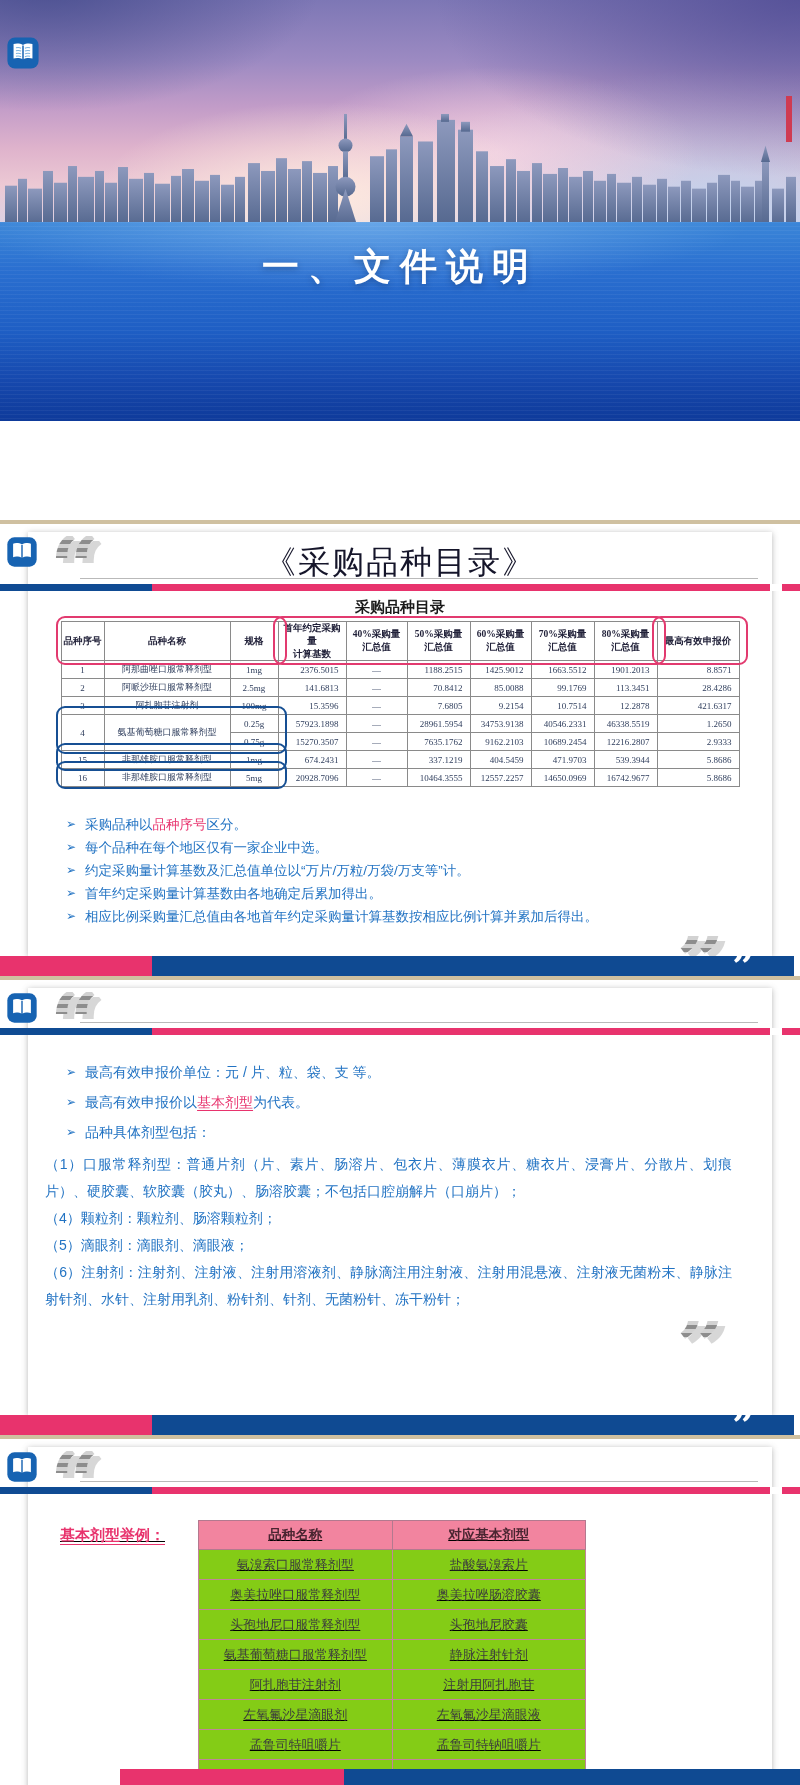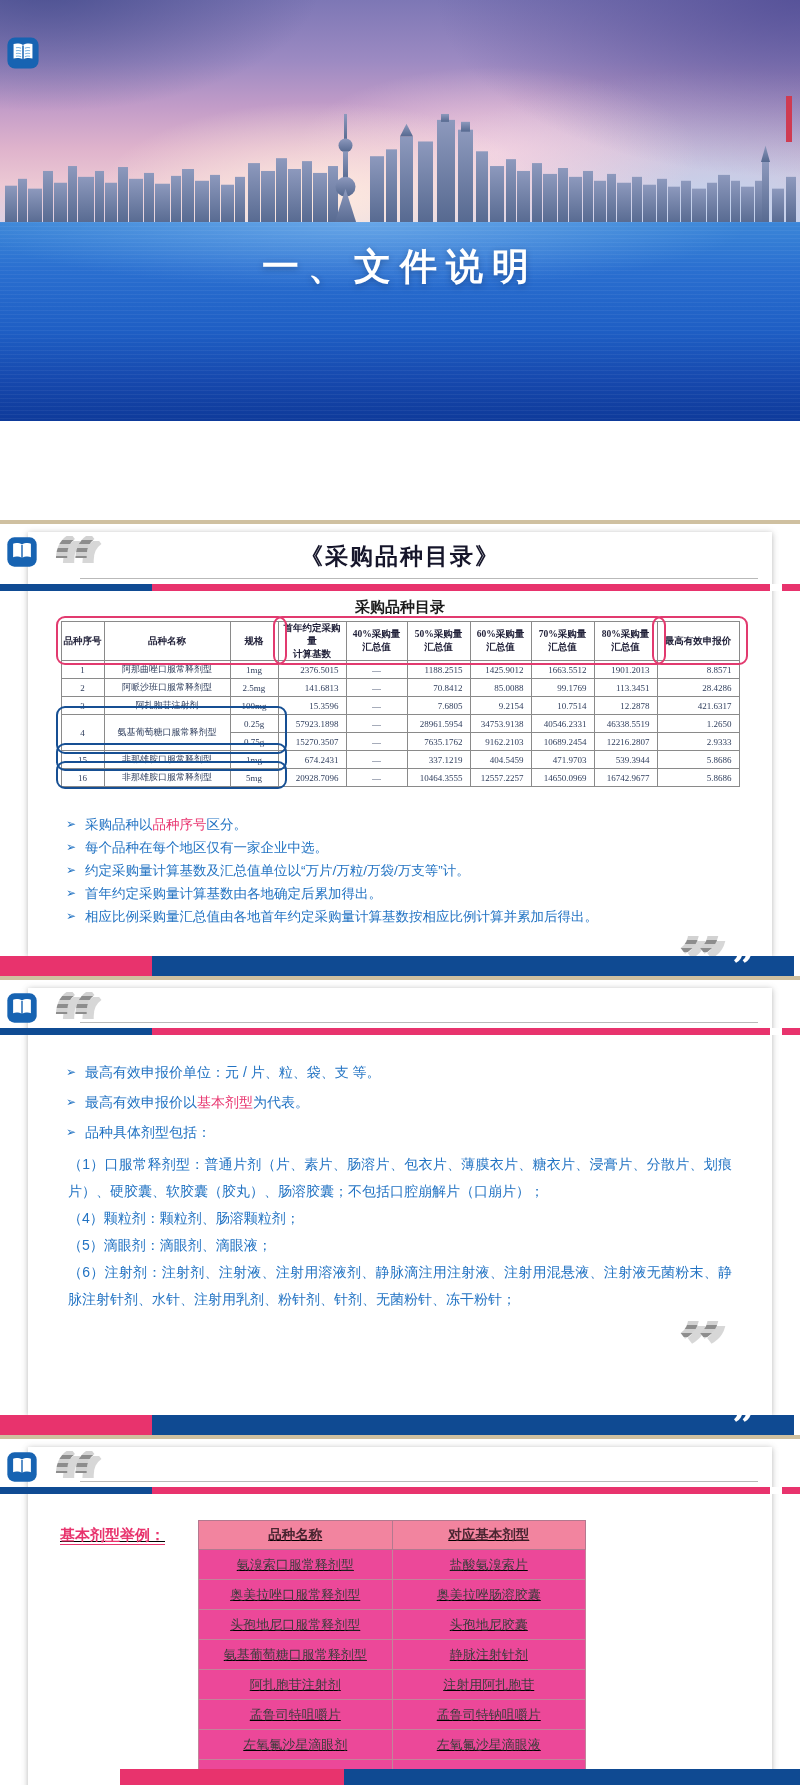--- a/index.html
+++ b/index.html
@@ -36,21 +36,21 @@
     box-shadow:0 1px 6px rgba(95,95,95,.45);}
   .card-head{position:relative;height:46px;}
   .card-head.no-title{height:34px;}
   .head-icons{position:absolute;left:-22px;top:4px;display:flex;align-items:flex-start;z-index:2;}
   .book-badge{width:32px;height:32px;}
   .rq{font-family:"DejaVu Serif","Liberation Serif",serif;font-weight:bold;color:#9a9a9a;
     background-image:repeating-linear-gradient(180deg,#d2d2d2 0 4px,#8d8d8d 4px 8px);
     -webkit-background-clip:text;background-clip:text;-webkit-text-fill-color:transparent;
     filter:drop-shadow(7px 5px 0 rgba(150,150,150,.38));}
   .oq{font-size:86px;line-height:62px;height:62px;margin-left:12px;display:block;}
-  .panel-title{text-align:center;font-size:23px;font-weight:bold;color:#15152a;
+  .panel-title{text-align:center;font-size:32px;font-weight:normal;color:#15152a;
     padding-top:9px;letter-spacing:2px;}
   .hairline{height:1px;background:#b9b9b9;margin:0 14px 0 52px;}
   .stripe{height:7px;margin:5px -28px 0;display:flex;}
   .stripe .sb{width:152px;background:#0f4b93;}
   .stripe .sp{flex:1;background:#e8336d;}
   .stripe .sg{width:12px;background:#fff;}
   .stripe .sn{width:18px;background:#e8336d;}
   .card-foot{position:relative;height:34px;}
   .cq{position:absolute;right:46px;bottom:-26px;font-size:86px;line-height:52px;height:52px;}
 
@@ -82,33 +82,33 @@
   #hl-row4{left:-5px;top:85px;width:227px;height:44px;}
   #hl-row15{left:-5px;top:122px;width:227px;height:24px;}
   #hl-row16{left:-5px;top:140px;width:227px;height:24px;}
 
   
   .bullets1{margin:26px 14px 0 38px;}
   .bullet{display:flex;font-size:13.5px;color:#2273c3;line-height:23px;}
   .bullet .arr{margin-right:9px;font-size:12px;flex:none;}
   .bullets2{margin:22px 14px 0 38px;}
   .bullets2 .bullet{font-size:14px;line-height:30px;}
-  .paras{margin:4px 40px 0 40px;}
+  .paras{margin:4px 40px 0 17px;}
   .para{font-size:14px;color:#2273c3;line-height:27px;text-align:justify;}
   .seg-red{color:#e8336d;}
-  .seg-red-u{color:#e8336d;text-underline-offset:3px;}
+  .seg-red-u{color:#e8336d;text-decoration:underline;text-underline-offset:3px;}
 
   
   .ex-row{display:flex;padding:0 0 0 32px;margin-top:26px;text-decoration:underline;}
   .ex-label{width:138px;font-size:15px;font-weight:bold;color:#e8336d;
     text-decoration:underline;text-underline-offset:4px;margin-top:6px;flex:none;}
   table.pink{border-collapse:collapse;width:388px;table-layout:fixed;flex:none;}
   table.pink th{background:#f2849f;border:1px solid #b3798f;height:26px;font-size:13.5px;
     font-weight:bold;color:#4a2531;text-align:center;}
-  table.pink td{background:#ec4899;border:1px solid #c2849a;height:27px;font-size:13px;
+  table.pink td{background:#84cc16;border:1px solid #c2849a;height:27px;font-size:13px;
     color:#3c3c3c;text-align:center;}
   .note{margin-top:22px;text-align:center;font-size:14.5px;font-weight:600;color:#151515;}
   .foot3{position:relative;height:64px;}
   .cq3{position:absolute;right:72px;bottom:-6px;font-size:86px;line-height:52px;height:52px;}
   .final-band{position:absolute;left:0;right:0;bottom:0;height:16px;display:flex;z-index:5;}
   .final-band .fb-w{width:15%;}
   .final-band .fb-p{width:28%;background:#e8336d;}
   .final-band .fb-b{flex:1;background:#0f4a92;}
 </style>
 </head>
@@ -489,26 +489,26 @@
               </tr>
               <tr>
                 <td>氨基葡萄糖口服常释剂型</td>
                 <td>静脉注射针剂</td>
               </tr>
               <tr>
                 <td>阿扎胞苷注射剂</td>
                 <td>注射用阿扎胞苷</td>
               </tr>
               <tr>
+                <td>左氧氟沙星滴眼剂</td>
+                <td>左氧氟沙星滴眼液</td>
+              </tr>
+              <tr>
                 <td>孟鲁司特咀嚼片</td>
                 <td>孟鲁司特钠咀嚼片</td>
-              </tr>
-              <tr>
-                <td>左氧氟沙星滴眼剂</td>
-                <td>左氧氟沙星滴眼液</td>
               </tr>
               <tr>
                 <td>…………</td>
                 <td>…………</td>
               </tr>
             </tbody>
         </table>
       </div>
       <div class="note"><span>注：本采购文件所涉药品差比价规则均以</span><span class="seg-red-u">基本剂型</span><span>作为代表剂型进行计算。</span></div>
       <div class="foot3">

